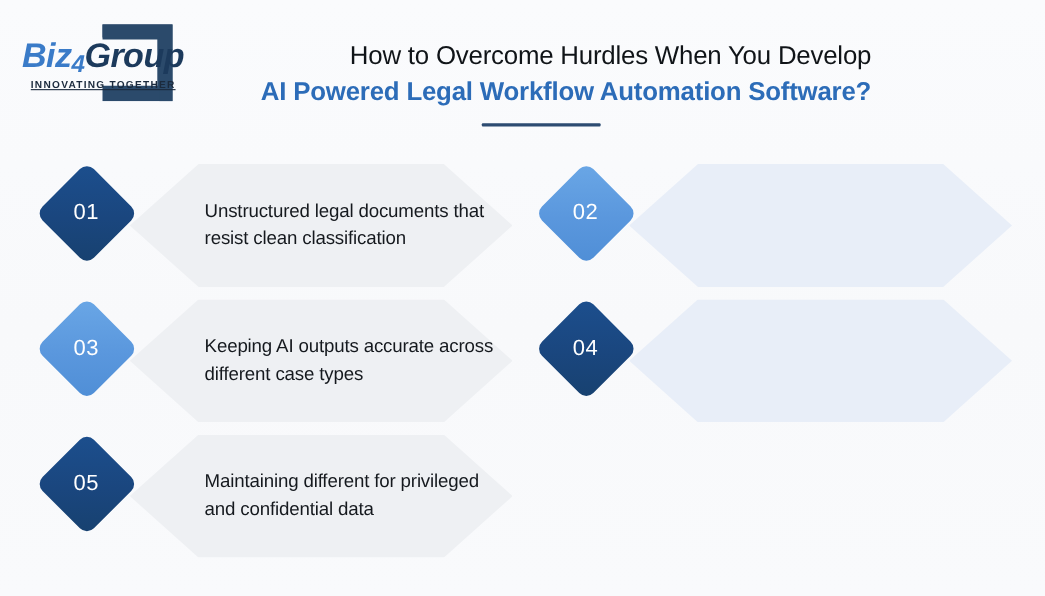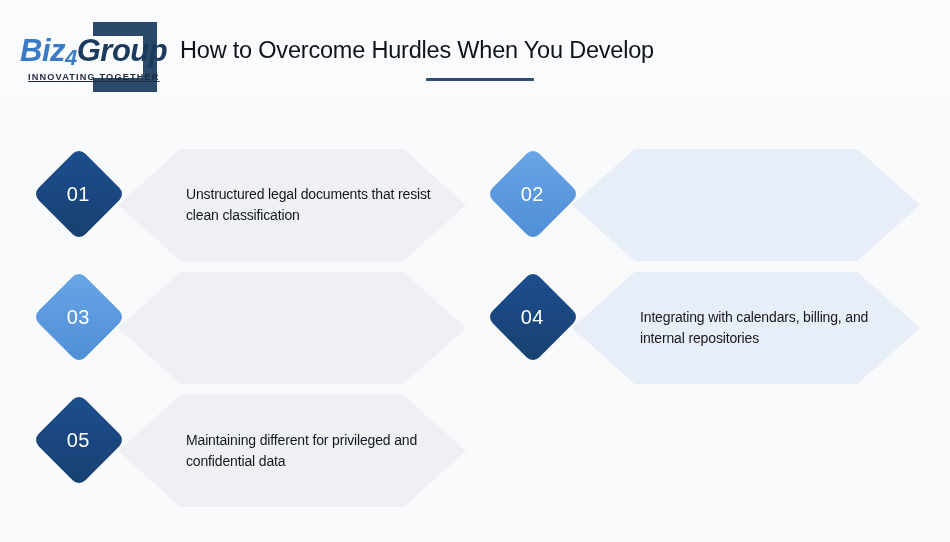--- a/index.html
+++ b/index.html
@@ -65,23 +65,23 @@
     font-weight: bold;
     font-size: 9.2px;
     letter-spacing: 1.15px;
     color: #1b2a3d;
     white-space: nowrap;
     text-decoration: underline;
   }
 
   .title-block {
     position: absolute;
-    left: 180px; top: 36px;
+    left: 192px; top: 36px;
     width: 600px;
-    text-align: left;
+    text-align: right;
   }
   .title-line1 {
     font-size: 23.5px;
     font-weight: 400;
     color: #101418;
     line-height: 1.25;
     letter-spacing: -0.2px;
   }
   .title-line2 {
     margin-top: 4px;
@@ -133,21 +133,21 @@
   .panel.tone-gray .panel-inner { background: #eef0f3; }
   .panel.tone-blue .panel-inner { background: #e8eef8; }
 
   .item-text {
     position: absolute;
     left: 140px; top: 0;
     width: 265px;
     height: 112px;
     display: flex;
     align-items: center;
-    font-size: 14px;
+    font-size: 17px;
     line-height: 1.47;
     color: #15191e;
     letter-spacing: -0.15px;
   }
 
   .diamond {
     position: absolute;
     left: 0; top: 12px;
     width: 66px; height: 66px;
     border-radius: 9px;
@@ -179,20 +179,21 @@
         <path d="M0 0 H64 V70 H52 V12 H0 Z" fill="#2b4a6b"></path>
       </svg>
       <div class="logo-wordmark">
         <span class="wm-biz">Biz</span><span class="wm-4">4</span><span class="wm-group">Group</span>
       </div>
       <div class="logo-tagline">INNOVATING TOGETHER</div>
     </div>
 
     <div class="title-block">
       <div class="title-line1">How to Overcome Hurdles When You Develop</div>
+      <div class="title-line2">AI Powered Legal Workflow Automation Software?</div>
       <div class="title-rule"></div>
     </div>
 
   </div>
 
   <div class="items">
 
     <div class="item col-left row-1">
       <div class="panel tone-gray">
           <div class="panel-inner"></div>
@@ -212,30 +213,30 @@
       </div>
     </div>
 
     <div class="item col-left row-2">
       <div class="panel tone-gray">
           <div class="panel-inner"></div>
         </div>
       <div class="diamond tone-light">
         <span class="diamond-num">03</span>
       </div>
+      <div class="item-text">Keeping AI outputs accurate across different case types</div>
     </div>
 
     <div class="item col-right row-2">
       <div class="panel tone-blue">
           <div class="panel-inner"></div>
         </div>
       <div class="diamond tone-dark">
         <span class="diamond-num">04</span>
       </div>
-      <div class="item-text">Integrating with calendars, billing, and internal repositories</div>
     </div>
 
     <div class="item col-left row-3">
       <div class="panel tone-gray">
           <div class="panel-inner"></div>
         </div>
       <div class="diamond tone-dark">
         <span class="diamond-num">05</span>
       </div>
       <div class="item-text">Maintaining different for privileged and confidential data</div>

